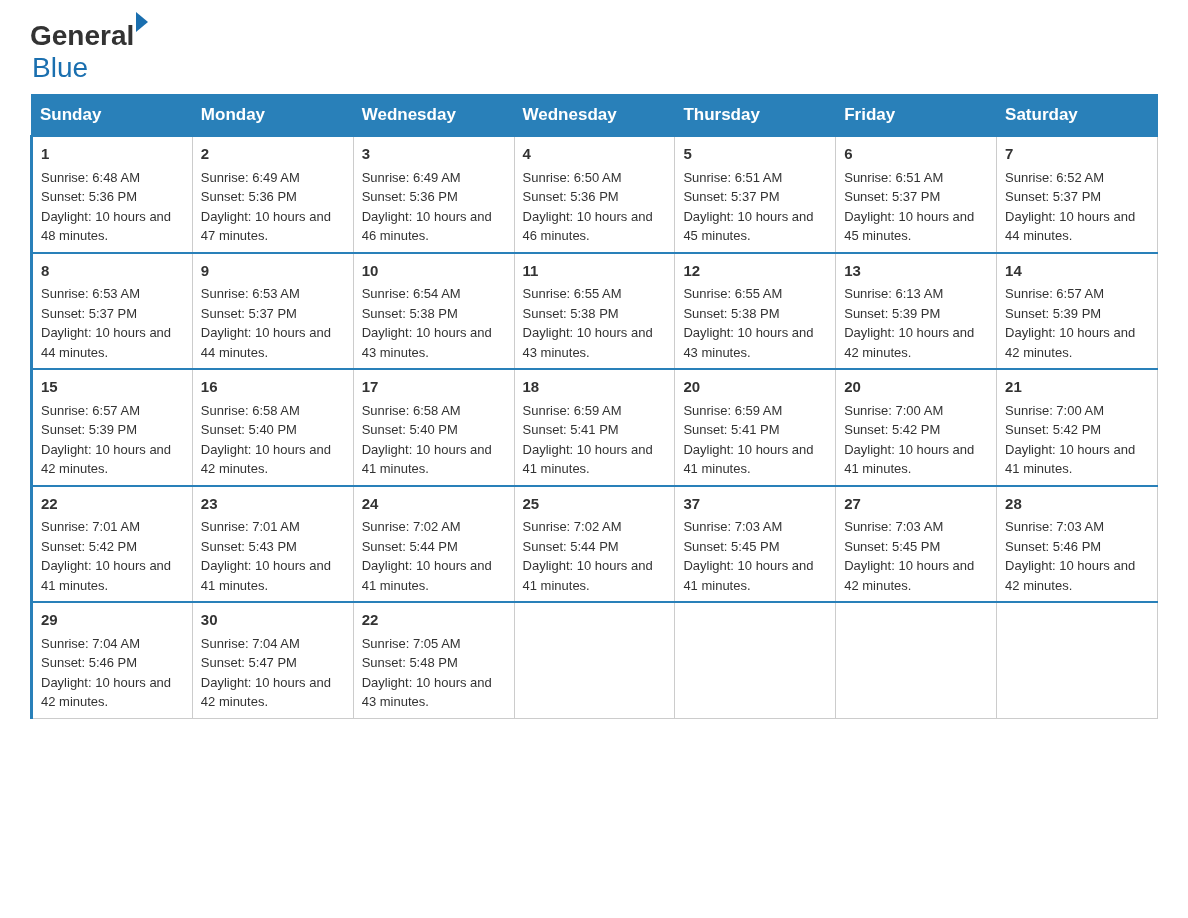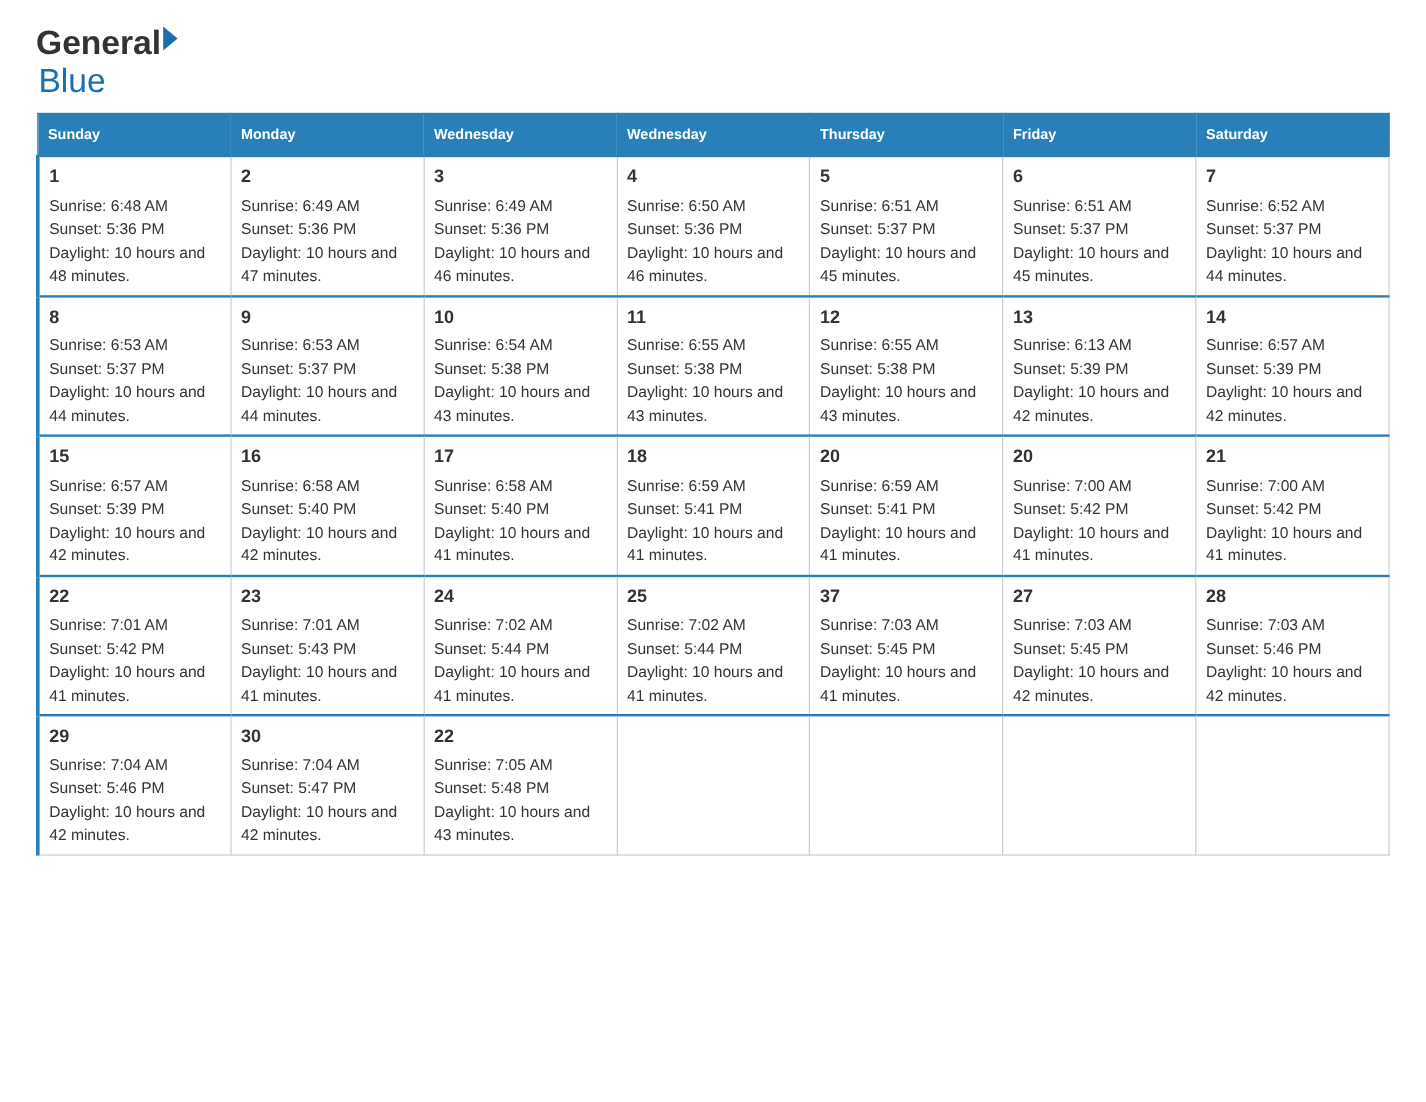--- a/index.html
+++ b/index.html
@@ -24,21 +24,21 @@
       border-bottom: 10px solid transparent;
       margin-left: 2px;
       margin-top: -8px;
     }
     .logo-wrapper {
       display: flex;
       flex-direction: column;
     }
     .logo-line1 {
       display: flex;
-      align-items: center;
+      align-items: flex-start;
     }
     .logo-line2 {
       font-size: 28px;
       font-weight: normal;
       color: #1a6faf;
       margin-left: 2px;
     }
     .title-section {
       text-align: right;
     }
@@ -54,21 +54,21 @@
       margin-top: 4px;
     }
     .calendar-table {
       width: 100%;
       border-collapse: collapse;
       margin-top: 10px;
     }
     .calendar-table th {
       background-color: #2980b9;
       color: #fff;
-      font-size: 12px;
+      font-size: 17px;
       font-weight: bold;
       padding: 10px 8px;
       text-align: left;
       border: 1px solid #2980b9;
     }
     .calendar-table td {
       vertical-align: top;
       border: 1px solid #ccc;
       padding: 6px 8px;
       width: calc(100% / 7);

